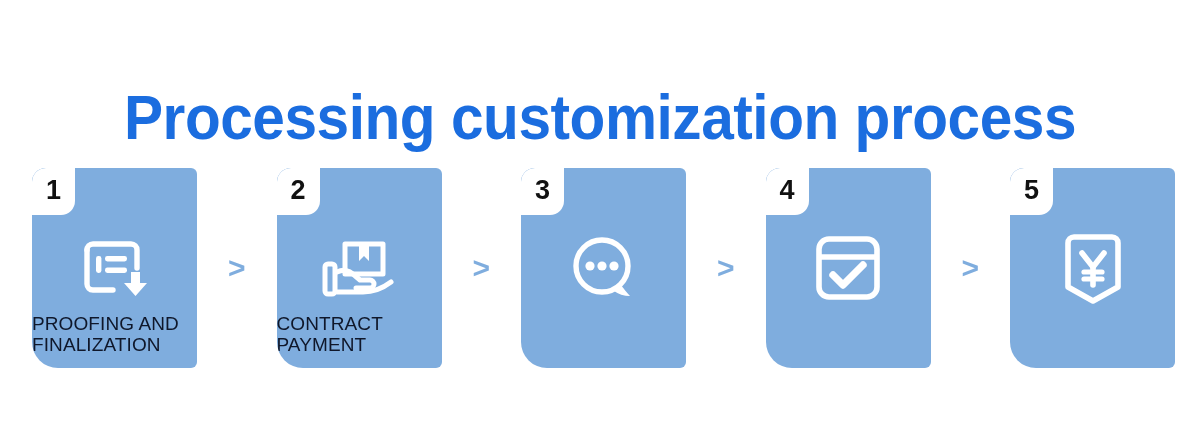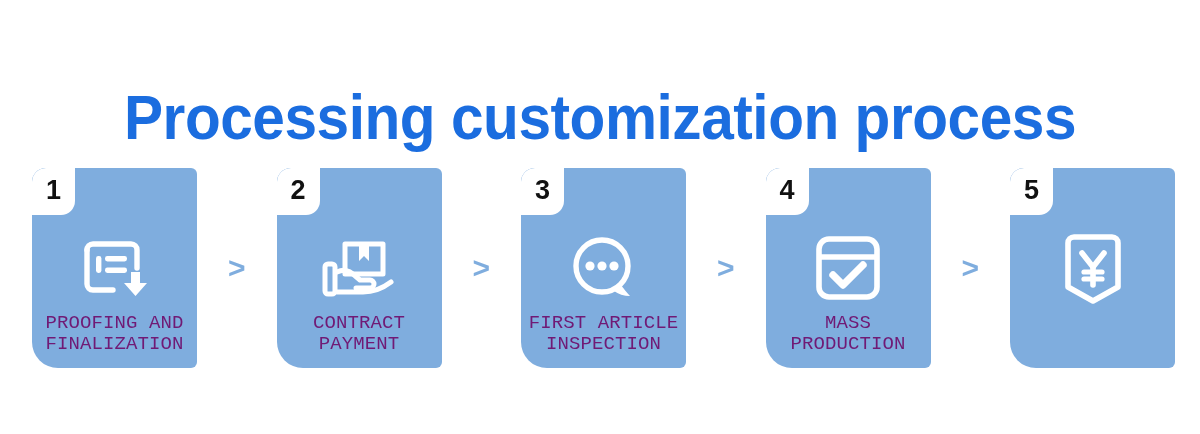--- a/index.html
+++ b/index.html
@@ -100,28 +100,27 @@
   }
   .step-icon svg {
     display: block;
   }
 
   .step-label {
     position: absolute;
     left: 0;
     bottom: 12px;
     width: 165px;
-    text-align: center;
-    color: #701a75;
+    color: #0f172a;
     font-size: 19px;
     font-weight: 400;
     line-height: 1.14;
     letter-spacing: 0.1px;
     white-space: pre-line;
-    font-family: Liberation Mono, monospace;
+    font-family: Liberation Sans, sans-serif;
   }
 
   
   .step-sep {
     flex: 0 0 auto;
     width: 34px;
     text-align: center;
     color: #7fadde;
     font-size: 30px;
     font-weight: 700;
@@ -195,42 +194,38 @@
 
           <circle cx="37" cy="36" r="26" fill="none" stroke="#ffffff" stroke-width="5.4"></circle>
 
           <path d="M55 54 c4 5 7 9 10 12 -6 0 -12 -2 -16 -5 z" fill="#ffffff"></path>
 
           <circle cx="25" cy="36" r="4.6" fill="#ffffff"></circle>
           <circle cx="37" cy="36" r="4.6" fill="#ffffff"></circle>
           <circle cx="49" cy="36" r="4.6" fill="#ffffff"></circle>
         </svg>
       </div>
-      <div class="step-label">FIRST  ARTICLE
-INSPECTION</div>
     </div>
 
     <div class="step-sep">&gt;</div>
 
     <div class="step-card">
       <div class="step-badge">
         <span class="step-badge-num">4</span>
       </div>
       <div class="step-icon">
         <svg width="74" height="74" viewBox="0 0 74 74" aria-hidden="true">
 
           <rect x="8" y="8" width="58" height="58" rx="10" fill="none" stroke="#ffffff" stroke-width="5.6"></rect>
 
           <path d="M8 26 h58" fill="none" stroke="#ffffff" stroke-width="5.6"></path>
 
           <path d="M22 44 l10 10 20 -20" fill="none" stroke="#ffffff" stroke-width="7.4" stroke-linecap="round" stroke-linejoin="round"></path>
         </svg>
       </div>
-      <div class="step-label">MASS
-PRODUCTION</div>
     </div>
 
     <div class="step-sep">&gt;</div>
 
     <div class="step-card">
       <div class="step-badge">
         <span class="step-badge-num">5</span>
       </div>
       <div class="step-icon">
         <svg width="74" height="78" viewBox="0 0 74 78" aria-hidden="true">

